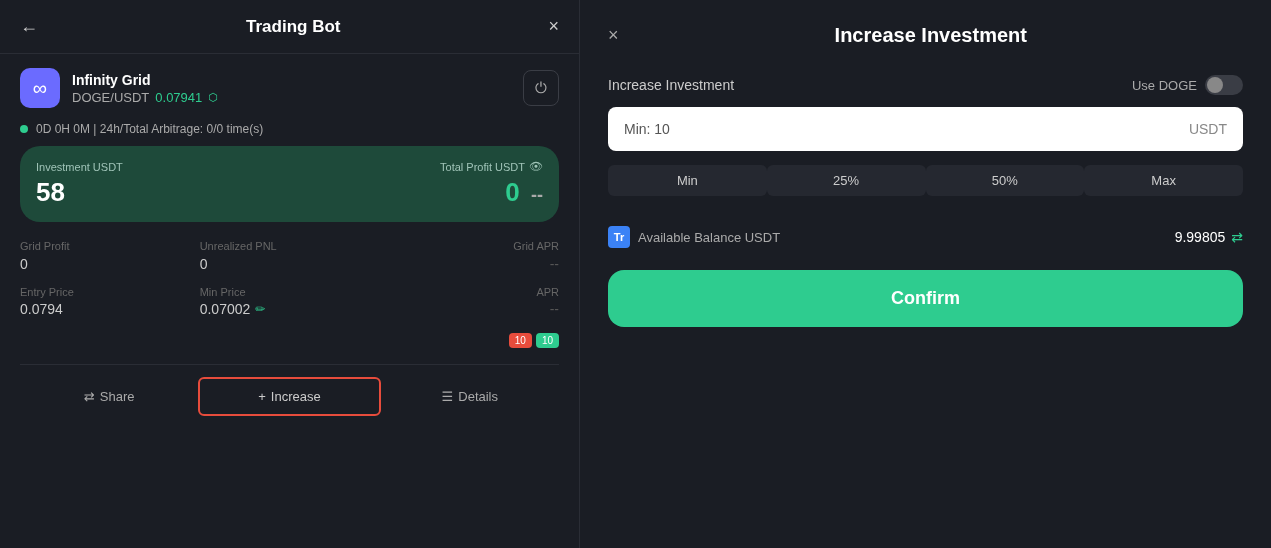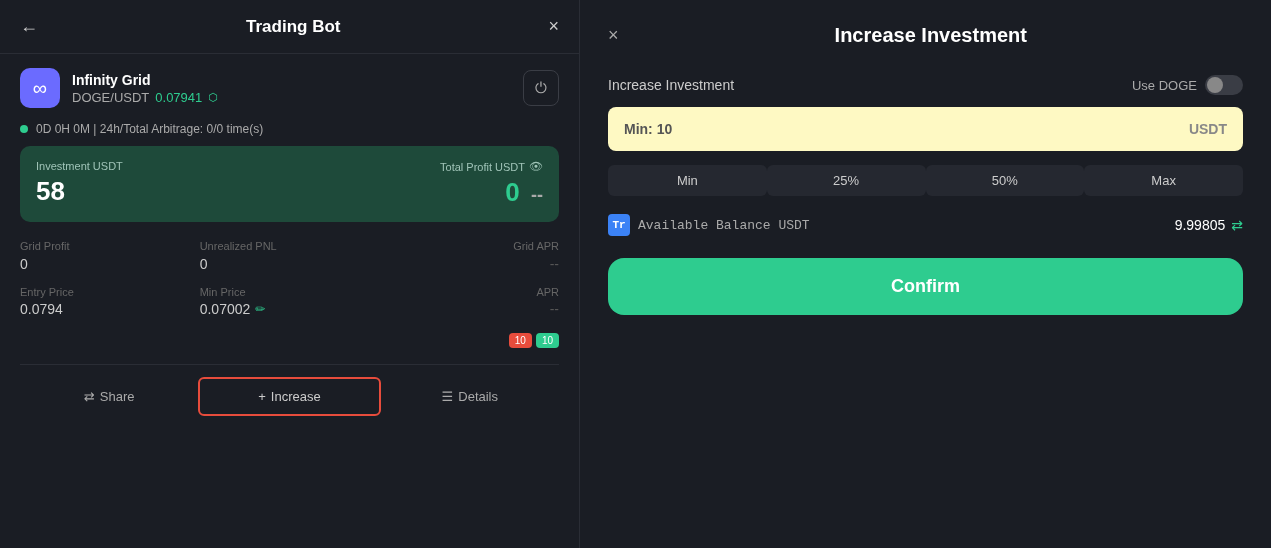--- a/index.html
+++ b/index.html
@@ -124,25 +124,25 @@
       background: #2ecc8f;
       flex-shrink: 0;
     }
     .status-text {
       color: #aaa;
       font-size: 12px;
     }
     .investment-card {
       margin: 0 20px 12px;
       background: #1e4a3a;
-      border-radius: 10px;
+      border-radius: 20px;
       padding: 14px 16px;
       display: flex;
       justify-content: space-between;
-      align-items: flex-start;
+      align-items: center;
     }
     .inv-left .inv-label {
       color: #a0c4b8;
       font-size: 11px;
       margin-bottom: 4px;
     }
     .inv-left .inv-value {
       color: #fff;
       font-size: 26px;
       font-weight: 600;
@@ -333,40 +333,39 @@
       width: 16px;
       height: 16px;
       background: #888;
       border-radius: 50%;
       position: absolute;
       top: 2px;
       left: 2px;
       transition: left 0.2s;
     }
     .input-box {
-      background: #fef9c3;
+      background: #ffffff;
       border-radius: 8px;
       padding: 14px 16px;
       display: flex;
       align-items: center;
       justify-content: space-between;
       margin-bottom: 14px;
-      font-weight: bold;
     }
     .input-placeholder {
       color: #555;
       font-size: 14px;
     }
     .input-unit {
       color: #888;
       font-size: 14px;
     }
     .preset-row {
       display: flex;
-      margin-bottom: 18px;
+      margin-bottom: 30px;
     }
     .preset-btn {
       flex: 1;
       background: #252830;
       border: none;
       border-radius: 6px;
       color: #ccc;
       font-size: 13px;
       padding: 8px 0;
       cursor: pointer;
@@ -375,21 +374,20 @@
     .balance-row {
       display: flex;
       align-items: center;
       justify-content: space-between;
       margin-bottom: 22px;
     }
     .balance-left {
       display: flex;
       align-items: center;
       gap: 8px;
-      font-family: Liberation Mono, monospace;
     }
     .tr-icon {
       width: 22px;
       height: 22px;
       background: #3b82f6;
       border-radius: 4px;
       display: flex;
       align-items: center;
       justify-content: center;
       color: white;

